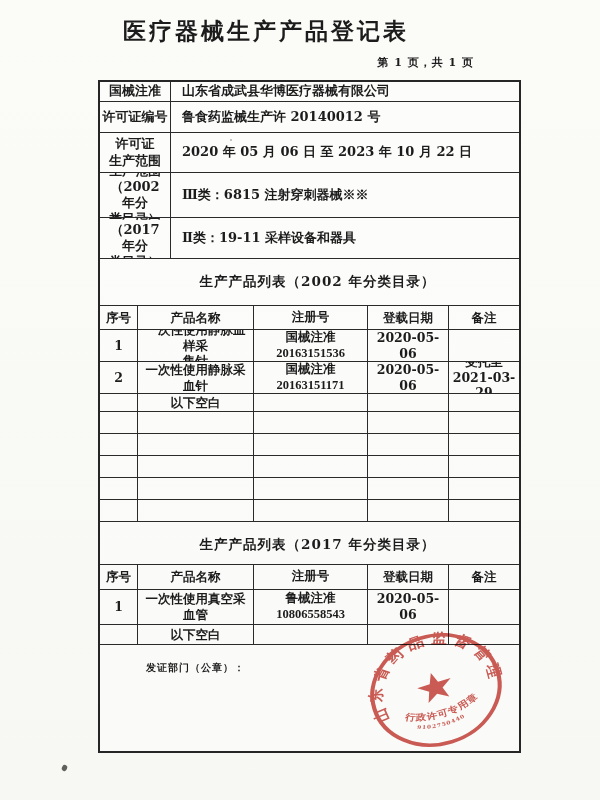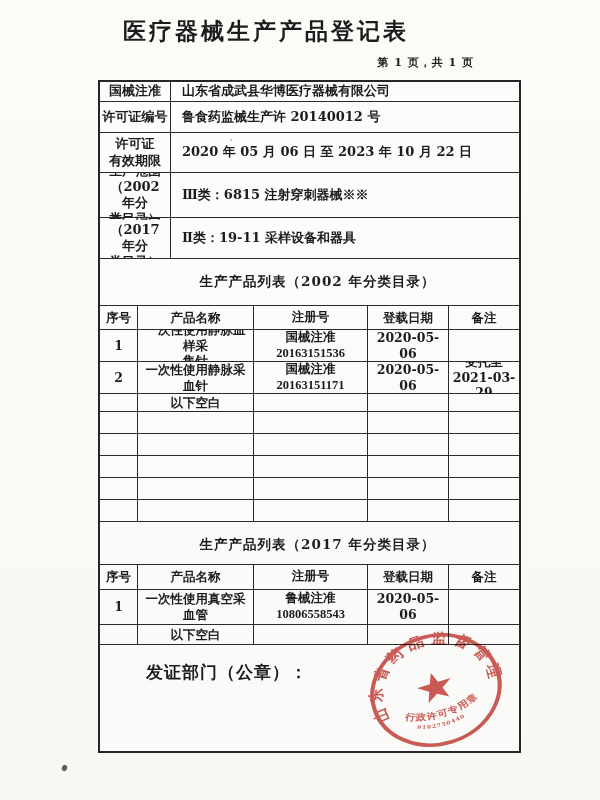--- a/index.html
+++ b/index.html
@@ -45,21 +45,21 @@
 
   
   .c-no{width:37px;}
   .c-name{width:116px;}
   .c-reg{width:114px;font-family:Liberation Serif, serif;}
   .c-date{width:81px;}
   .c-note{flex:1;}
 
   
   .bottom-cell{position:relative;height:106px;}
-  .issuer{position:absolute;left:46px;top:16px;font-size:17px;font-weight:bold;letter-spacing:1px;}
+  .issuer{position:absolute;left:46px;top:16px;font-size:10px;font-weight:bold;letter-spacing:1px;}
   .issue-date{position:absolute;left:255px;top:68px;font-size:13.5px;font-weight:bold;letter-spacing:1px;}
 
   
   .seal{
     position:absolute;left:367px;top:632px;width:138px;height:116px;
     transform:rotate(-17deg);
     mix-blend-mode:multiply;opacity:.88;
     pointer-events:none;
   }
   .seal svg{width:100%;height:100%;}
@@ -84,21 +84,21 @@
     <div class="t-row first" style="height:19px">
       <div class="cell info-label">国械注准</div>
       <div class="cell info-value">山东省成武县华博医疗器械有限公司</div>
     </div>
     <div class="t-row" style="height:30px">
       <div class="cell info-label">许可证编号</div>
       <div class="cell info-value">鲁食药监械生产许 20140012 号</div>
     </div>
     <div class="t-row" style="height:39px">
       <div class="cell info-label">许可证
-有效期限</div>
+生产范围</div>
       <div class="cell info-value">2020 年 05 月 06 日  至 2023 年 10 月 22 日</div>
     </div>
     <div class="t-row" style="height:44px">
       <div class="cell info-label">生产范围
 （2002 年分
 类目录）</div>
       <div class="cell info-value">Ⅲ类：6815 注射穿刺器械※※</div>
     </div>
     <div class="t-row" style="height:40px">
       <div class="cell info-label">生产范围

